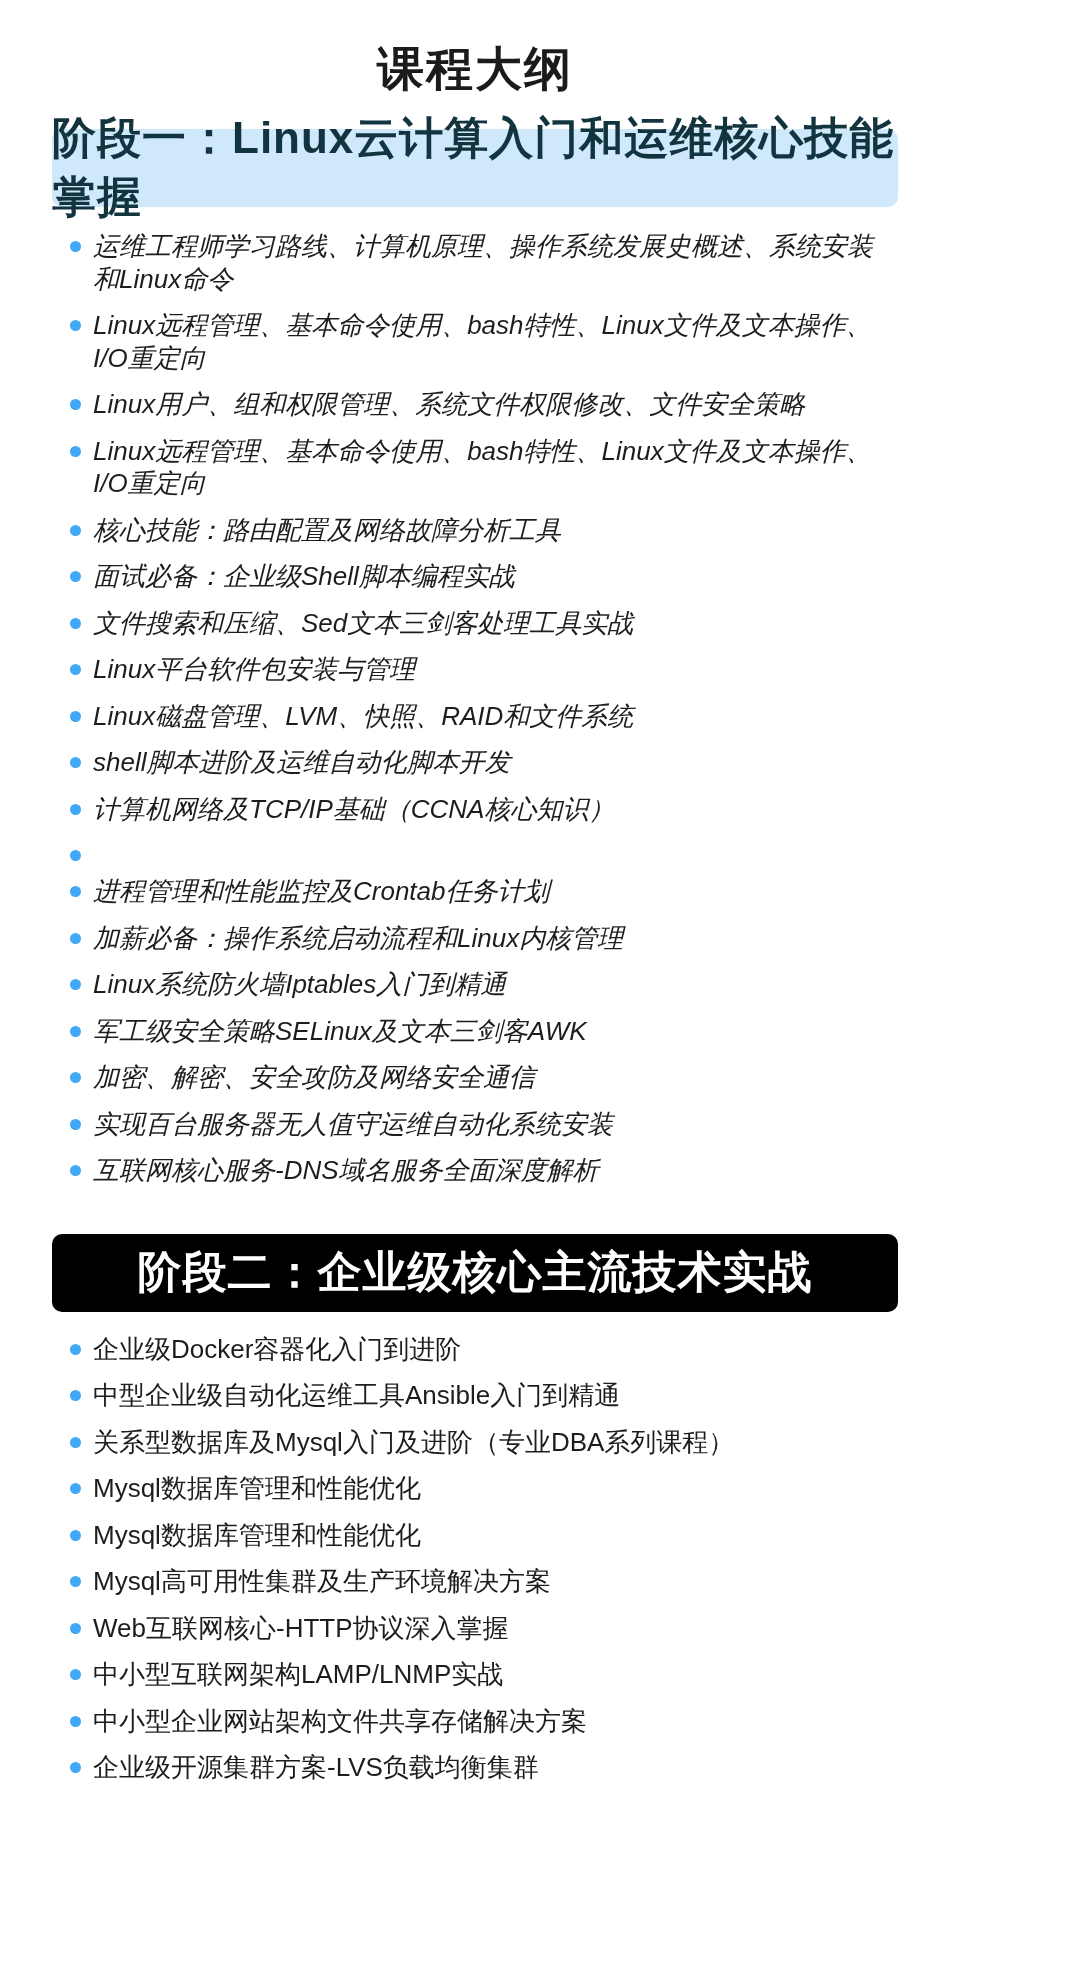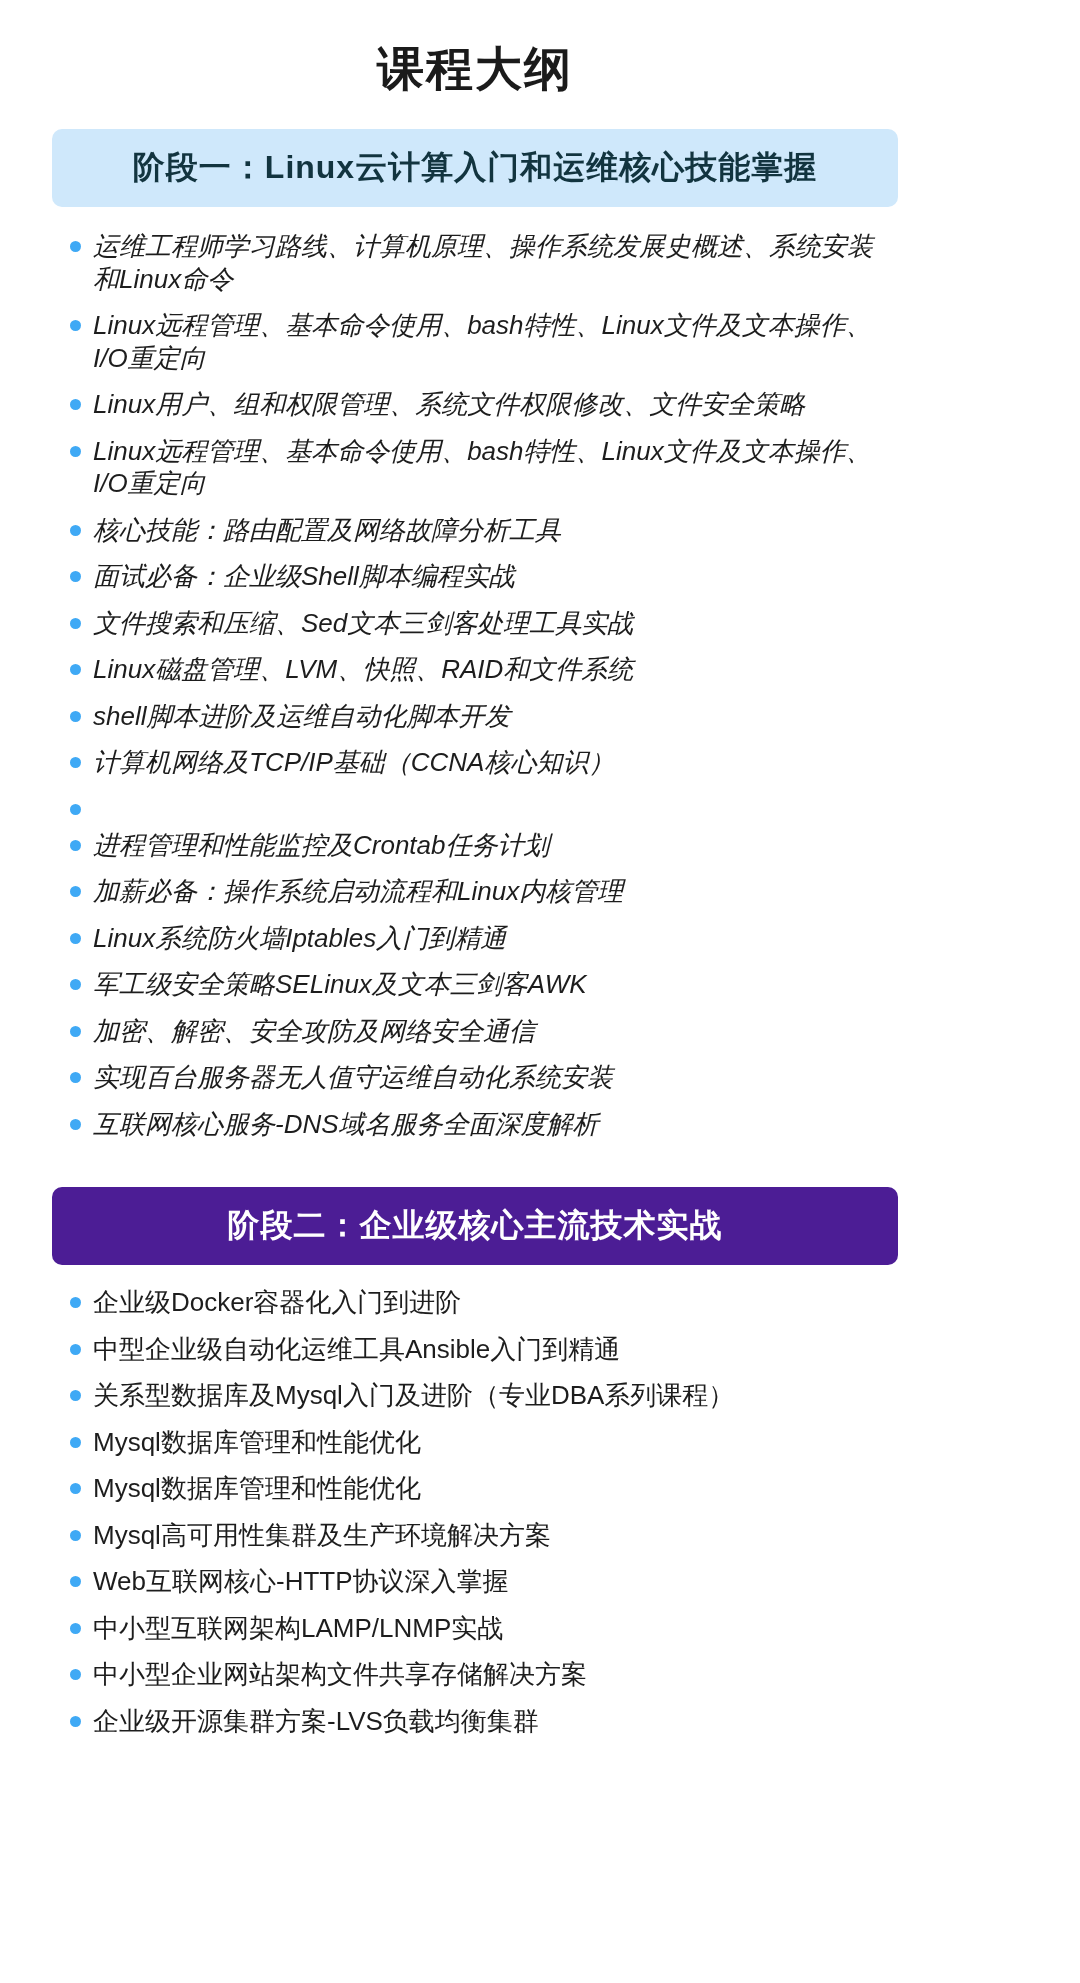--- a/index.html
+++ b/index.html
@@ -30,30 +30,30 @@
   }
   .section {
     margin-bottom: 10px;
   }
   .section-header {
     height: 78px;
     display: flex;
     align-items: center;
     justify-content: center;
     border-radius: 10px;
-    font-size: 32px;
+    font-size: 44px;
     font-weight: 700;
     letter-spacing: 1px;
   }
   .section-header.light {
     background: #cfe8fb;
     color: #12343f;
   }
   .section-header.solid {
-    background: #4c1d95;
+    background: #000000;
     color: #ffffff;
   }
   .section-body {
     padding: 14px 0 16px 0;
   }
   .item {
     display: flex;
     align-items: flex-start;
     padding: 7px 0 7px 18px;
     font-size: 26px;
@@ -114,20 +114,24 @@
       <div class="item">
           <span class="bullet"></span>
           <span class="item-text">面试必备：企业级Shell脚本编程实战</span>
         </div>
       <div class="item">
           <span class="bullet"></span>
           <span class="item-text">文件搜索和压缩、Sed文本三剑客处理工具实战</span>
         </div>
       <div class="item">
           <span class="bullet"></span>
+          <span class="item-text">Linux平台软件包安装与管理</span>
+        </div>
+      <div class="item">
+          <span class="bullet"></span>
           <span class="item-text">Linux磁盘管理、LVM、快照、RAID和文件系统</span>
         </div>
       <div class="item">
           <span class="bullet"></span>
           <span class="item-text">shell脚本进阶及运维自动化脚本开发</span>
         </div>
       <div class="item">
           <span class="bullet"></span>
           <span class="item-text">计算机网络及TCP/IP基础（CCNA核心知识）</span>
         </div>

